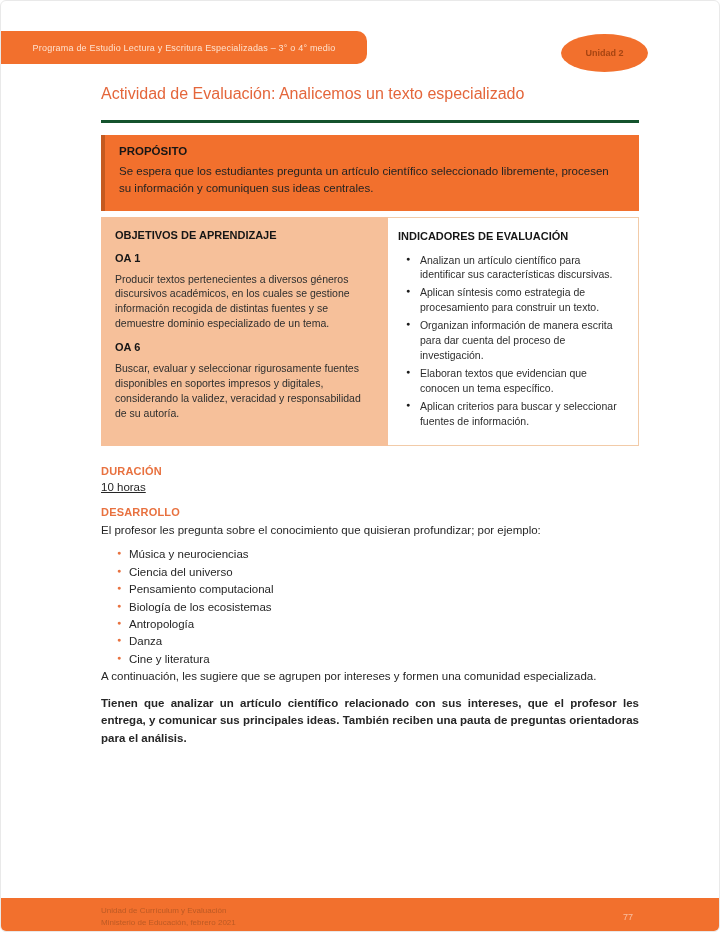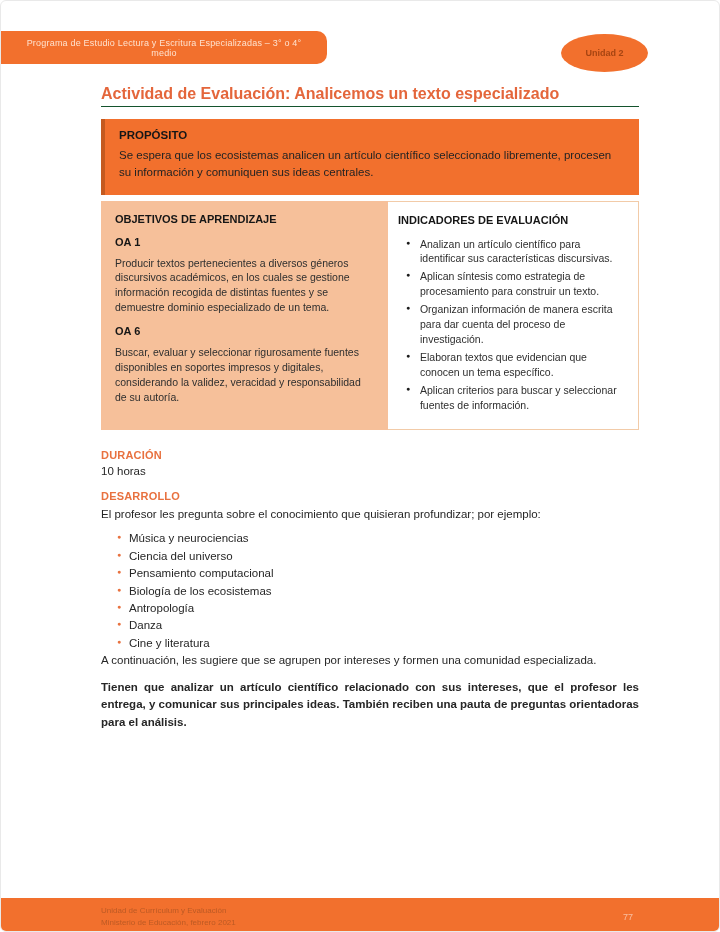--- a/index.html
+++ b/index.html
@@ -10,21 +10,21 @@
     color: #262626;
     position: relative;
     overflow: hidden;
     border: 1px solid #e9e9e9;
     border-radius: 6px;
   }
 
   
   .program-pill {
     position: absolute; left: 0; top: 30px;
-    width: 326px; height: 33px;
+    width: 366px; height: 33px;
     background: var(--orange);
     border-radius: 0 10px 10px 0;
     display: flex; align-items: center; justify-content: center;
     padding: 0 18px;
   }
   .program-pill span {
     color: rgba(255,235,220,0.92);
     font-size: 9px; letter-spacing: 0.2px; text-align: center;
   }
   .unit-badge {
@@ -34,24 +34,24 @@
     border-radius: 50%;
     display: flex; align-items: center; justify-content: center;
     color: rgba(120,42,0,0.62);
     font-size: 9px; font-weight: bold;
   }
 
   
   .content { padding: 84px 80px 0 100px; }
 
   .doc-title {
-    font-size: 16px; font-weight: bold;
+    font-size: 16px; font-weight: normal;
     color: #E4663B;
-    padding-bottom: 3px;
-    border-bottom: 1px solid #14532d;
+    padding-bottom: 17px;
+    border-bottom: 3px solid #14532d;
   }
 
   
   .proposito {
     margin-top: 12px;
     background: var(--orange);
     border-left: 4px solid #C45A20;
     padding: 10px 16px 13px 14px;
   }
   .proposito .box-heading {
@@ -84,21 +84,21 @@
     content: "●"; position: absolute; left: 0; top: 1px;
     font-size: 7px; color: #1a1a1a;
   }
 
   
   .section-heading {
     font-size: 11px; font-weight: bold; color: #E8713F;
     letter-spacing: 0.2px;
   }
   .duracion { margin-top: 19px; }
-  .duracion-value { font-size: 11.5px; margin-top: 4px; }
+  .duracion-value { font-size: 11.5px; margin-top: 4px; text-decoration: underline; }
   .desarrollo { margin-top: 13px; }
   .desarrollo-intro { font-size: 11.5px; margin-top: 4px; line-height: 1.45; }
 
   .topic-list { list-style: none; margin: 7px 0 0 0; padding-left: 16px; }
   .topic-list li {
     font-size: 11.5px; line-height: 1.52;
     padding-left: 12px; position: relative;
   }
   .topic-list li::before {
     content: "●"; position: absolute; left: 0; top: 2px;
@@ -127,21 +127,21 @@
   <span>Programa de Estudio Lectura y Escritura Especializadas – 3° o 4° medio</span>
 </div>
 <div class="unit-badge">Unidad 2</div>
 
 <div class="content">
 
   <h1 class="doc-title">Actividad de Evaluación: Analicemos un texto especializado</h1>
 
   <section class="proposito">
     <div class="box-heading">PROPÓSITO</div>
-    <div class="box-body">Se espera que los ecosistemas analicen un artículo científico seleccionado libremente, procesen su información y comuniquen sus ideas centrales.</div>
+    <div class="box-body">Se espera que los estudiantes pregunta un artículo científico seleccionado libremente, procesen su información y comuniquen sus ideas centrales.</div>
   </section>
 
   <div class="columns">
     <div class="col-oa">
       <div class="col-heading">OBJETIVOS DE APRENDIZAJE</div>
       <div>
 
           <div>
             <div class="oa-code">OA 1</div>
             <div class="oa-text">Producir textos pertenecientes a diversos géneros discursivos académicos, en los cuales se gestione información recogida de distintas fuentes y se demuestre dominio especializado de un tema.</div>

